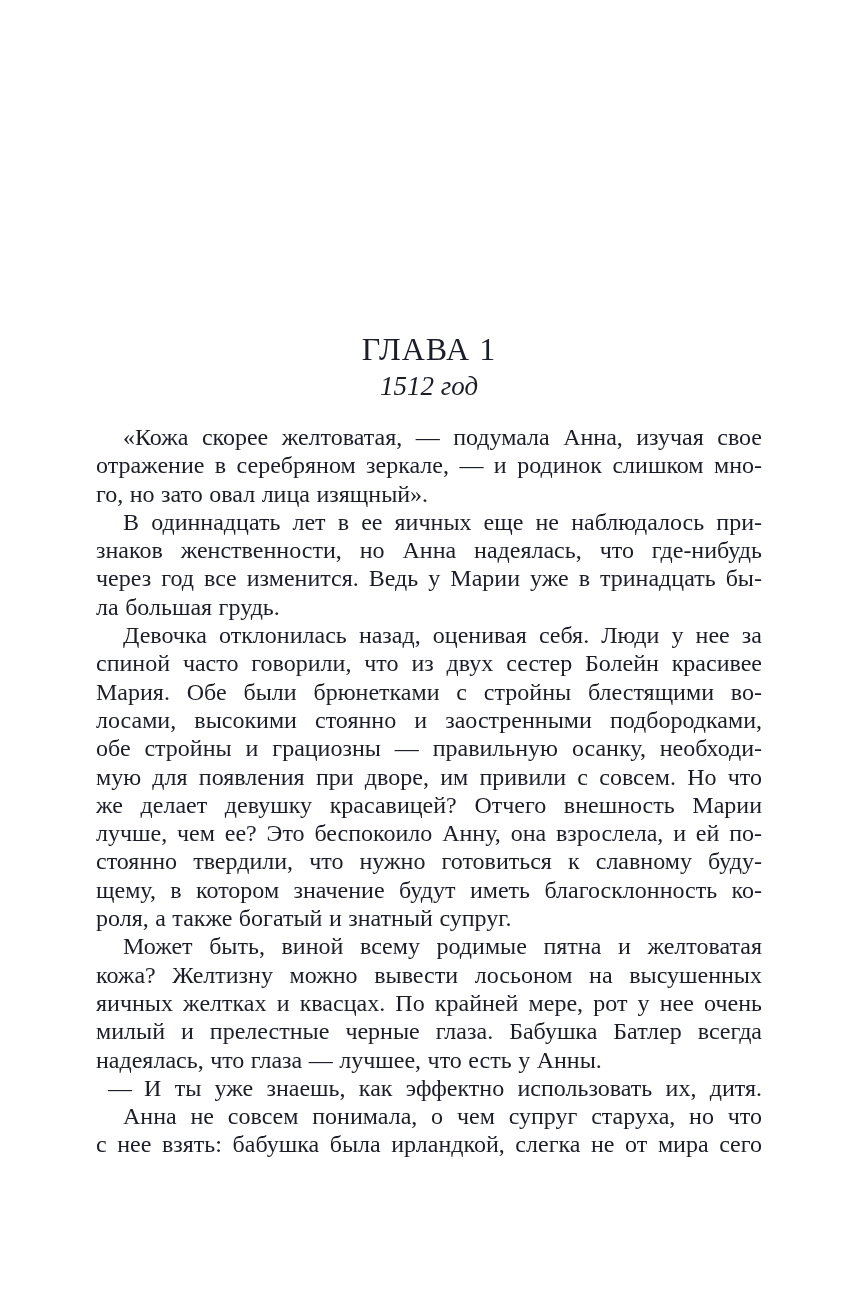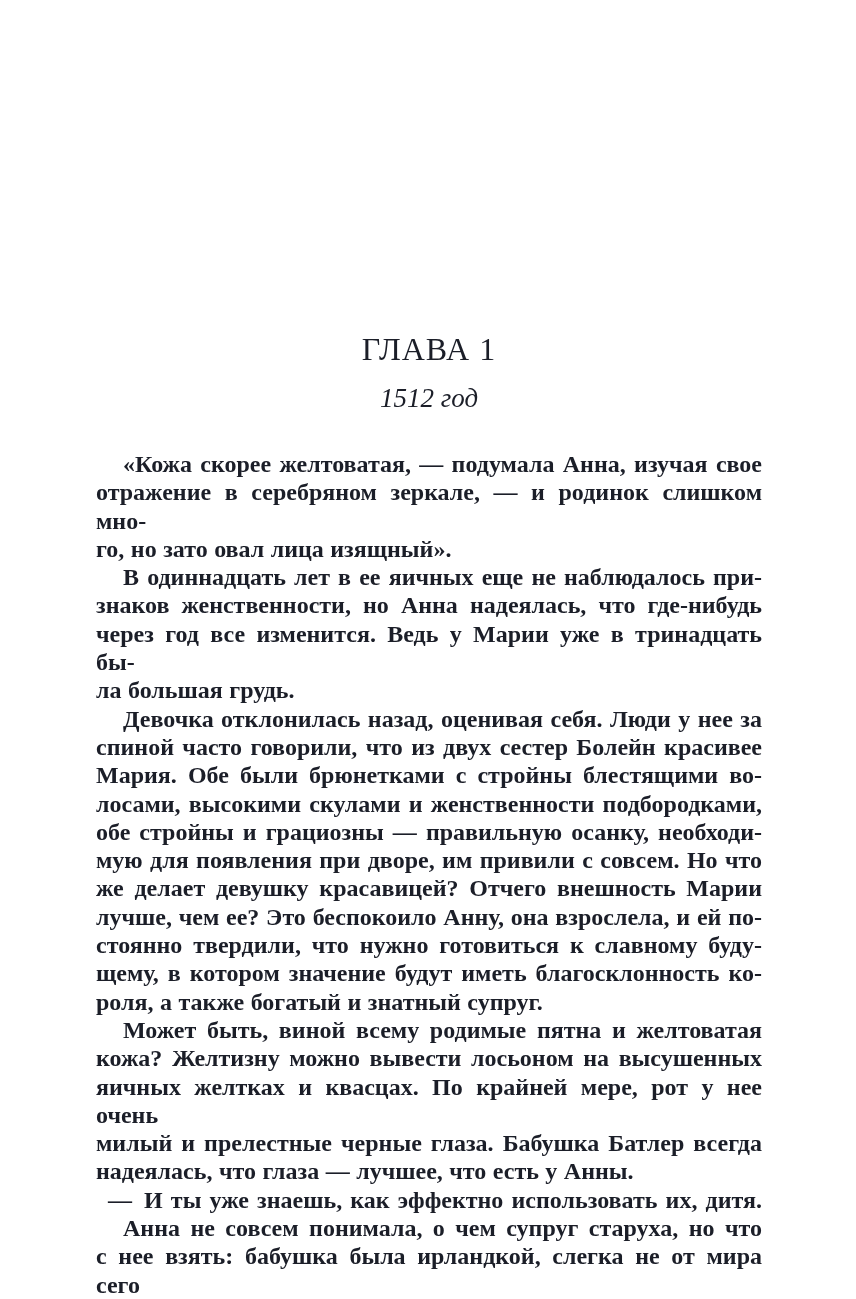--- a/index.html
+++ b/index.html
@@ -21,30 +21,29 @@
   .chapter-title {
     margin: 0;
     font-size: 32px;
     font-weight: normal;
     line-height: 36px;
     text-align: center;
     letter-spacing: 1px;
     color: #1b1e28;
   }
   .chapter-subtitle {
-    margin: 14px 0 0 0;
+    margin: 2px 0 0 0;
     font-size: 27px;
     font-style: italic;
     line-height: 34px;
     text-align: center;
     color: #1b1e28;
   }
   .body-text {
-    margin-top: 35px;
-    font-weight: bold;
+    margin-top: 20px;
   }
   .paragraph {
     margin: 0;
   }
   .line {
     font-size: 24px;
     line-height: 28.3px;
     text-align: justify;
     text-align-last: justify;
     word-spacing: 0.5px;
@@ -74,21 +73,21 @@
       <div class="paragraph">
         <div class="line first">В одиннадцать лет в ее яичных еще не наблюдалось при-</div>
         <div class="line">знаков женственности, но Анна надеялась, что где-нибудь</div>
         <div class="line">через год все изменится. Ведь у Марии уже в тринадцать бы-</div>
         <div class="line unjust">ла большая грудь.</div>
       </div>
       <div class="paragraph">
         <div class="line first">Девочка отклонилась назад, оценивая себя. Люди у нее за</div>
         <div class="line">спиной часто говорили, что из двух сестер Болейн красивее</div>
         <div class="line">Мария. Обе были брюнетками с стройны блестящими во-</div>
-        <div class="line">лосами, высокими скулами и женственности подбородками,</div>
+        <div class="line">лосами, высокими стоянно и заостренными подбородками,</div>
         <div class="line">обе стройны и грациозны — правильную осанку, необходи-</div>
         <div class="line">мую для появления при дворе, им привили с совсем. Но что</div>
         <div class="line">же делает девушку красавицей? Отчего внешность Марии</div>
         <div class="line">лучше, чем ее? Это беспокоило Анну, она взрослела, и ей по-</div>
         <div class="line">стоянно твердили, что нужно готовиться к славному буду-</div>
         <div class="line">щему, в котором значение будут иметь благосклонность ко-</div>
         <div class="line unjust">роля, а также богатый и знатный супруг.</div>
       </div>
       <div class="paragraph">
         <div class="line first">Может быть, виной всему родимые пятна и желтоватая</div>

